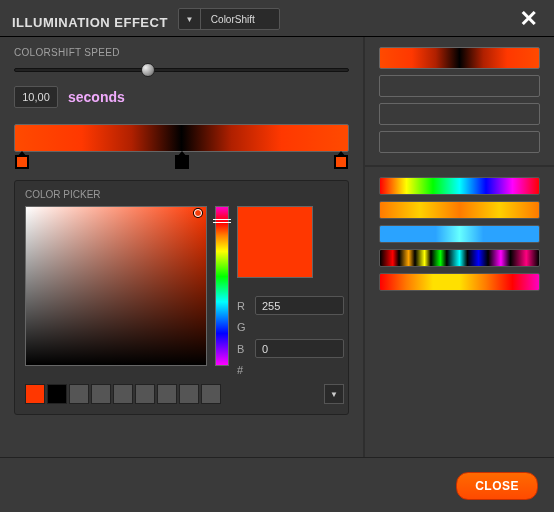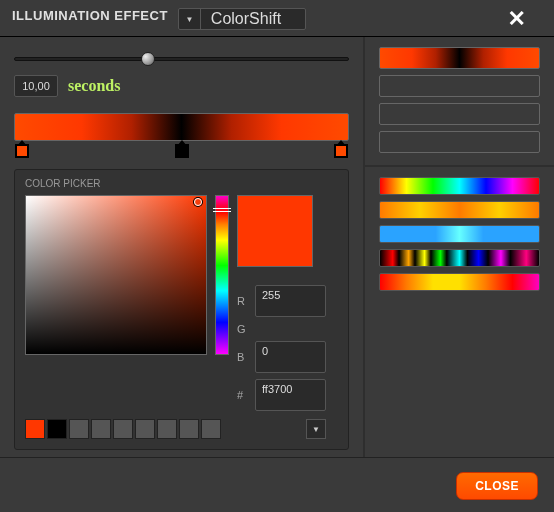--- a/index.html
+++ b/index.html
@@ -6,22 +6,22 @@
   body {
     background: #3a3a3a;
     width: 554px;
     height: 512px;
     overflow: hidden;
     color: #c8c8c8;
     font-size: 11px;
   }
   .header {
     display: flex;
-    align-items: flex-start;
-    padding: 8px 24px 6px 12px;
+    align-items: flex-end;
+    padding: 8px 12px 6px 12px;
     border-bottom: 1px solid #000;
     background: #3a3a3a;
   }
   .header-title {
     color: #e0e0e0;
     font-size: 13px;
     font-weight: bold;
     letter-spacing: 0.5px;
     margin-right: 10px;
   }
@@ -39,21 +39,21 @@
     display: flex;
     align-items: center;
     justify-content: center;
     border-right: 1px solid #555;
     color: #ccc;
     font-size: 8px;
   }
   .dropdown-val {
     padding: 0 24px 0 10px;
     color: #ddd;
-    font-size: 16px;
+    font-size: 10px;
   }
   .close-x {
     margin-left: auto;
     color: #fff;
     font-size: 22px;
     font-weight: bold;
     line-height: 1;
     cursor: pointer;
     padding: 0 4px;
   }
@@ -106,24 +106,23 @@
     height: 22px;
     background: #2a2a2a;
     border: 1px solid #555;
     border-radius: 2px;
     color: #ddd;
     text-align: center;
     font-size: 11px;
     line-height: 20px;
   }
   .seconds-lbl {
-    color: #bef264;
-    font-size: 16px;
+    color: #f0abfc;
+    font-size: 14px;
     font-weight: bold;
-    font-family: Liberation Serif, serif;
   }
   .gradient-strip {
     height: 28px;
     border: 1px solid #666;
     border-radius: 2px;
     background: linear-gradient(to right, #ff4a00 0%, #ff3800 20%, #b02000 35%, #000 50%, #b02000 65%, #ff3800 80%, #ff4a00 100%);
     position: relative;
   }
   .stop-handle {
     position: absolute;
@@ -140,21 +139,21 @@
     transform:translateX(-50%);
     border-left:5px solid transparent;
     border-right:5px solid transparent;
     border-bottom:6px solid #000;
   }
   .picker-panel {
     margin-top: 28px;
     background: #333;
     border: 1px solid #222;
     border-radius: 3px;
-    padding: 8px 22px 10px 10px;
+    padding: 8px 4px 10px 10px;
   }
   .picker-label {
     color: #999;
     font-size: 10px;
     margin-bottom: 6px;
   }
   .picker-row {
     display: flex;
     gap: 8px;
   }
@@ -205,21 +204,21 @@
     background:#ff3700;
   }
   .rgb-row {
     display:flex;
     align-items:center;
     gap:8px;
   }
   .rgb-lbl { color:#aaa; font-size:11px; width:10px; }
   .rgb-input {
     flex:1;
-    height:32px;
+    height:19px;
     background:#2a2a2a;
     border:1px solid #555;
     border-radius:2px;
     color:#ddd;
     font-size:11px;
     line-height:18px;
     padding:0 6px;
   }
   .swatches-row {
     display:flex;
@@ -275,21 +274,21 @@
 
   .footer {
     display:flex;
     justify-content:flex-end;
     padding:14px 16px 0 0;
     border-top:1px solid #222;
   }
   .close-btn {
     background: linear-gradient(to bottom,#ff6a00,#ff4a00);
     border:1px solid #c83000;
-    border-radius:7px;
+    border-radius:12px;
     color:#fff;
     font-weight:bold;
     font-size:12px;
     padding:6px 18px;
     letter-spacing:0.5px;
     cursor:pointer;
   }
 </style>
 </head>
 <body>
@@ -299,20 +298,21 @@
   <div class="dropdown">
     <div class="dropdown-btn">▼</div>
     <div class="dropdown-val">ColorShift</div>
   </div>
   <div class="close-x">✕</div>
 </div>
 
 <div class="content">
   <div class="left">
 
+    <div class="section-label">COLORSHIFT SPEED</div>
     <div class="slider-track">
       <div class="slider-thumb"></div>
     </div>
     <div class="speed-row">
       <div class="num-input">10,00</div>
       <div class="seconds-lbl">seconds</div>
     </div>
 
     <div class="gradient-strip">
       <div class="stop-handle" style="left:2%;  background:#ff4a00;"></div>
@@ -338,21 +338,20 @@
           </div>
           <div class="rgb-row">
             <div class="rgb-lbl">G</div>
           </div>
           <div class="rgb-row">
             <div class="rgb-lbl">B</div>
             <div class="rgb-input">0</div>
           </div>
           <div class="rgb-row">
             <div class="rgb-lbl">#</div>
-            <div class="rgb-input">ff3700</div>
           </div>
         </div>
       </div>
       <div class="swatches-row">
         <div class="swatch" style="background:#ff3700;"></div>
         <div class="swatch" style="background:#000;"></div>
         <div class="swatch" style="background:#555;"></div>
         <div class="swatch" style="background:#555;"></div>
         <div class="swatch" style="background:#555;"></div>
         <div class="swatch" style="background:#555;"></div>

